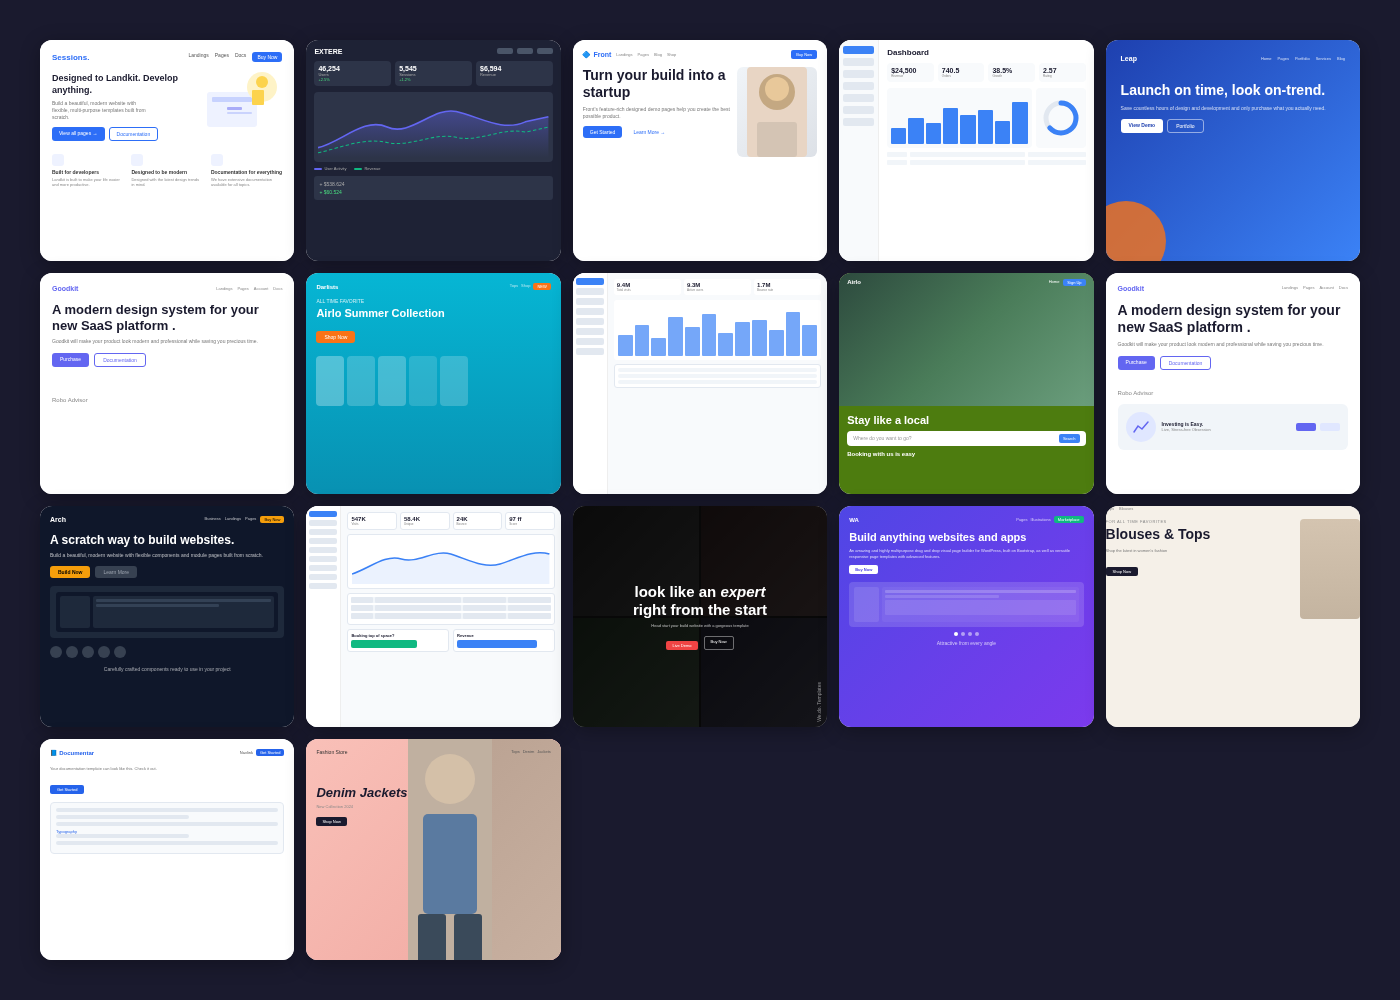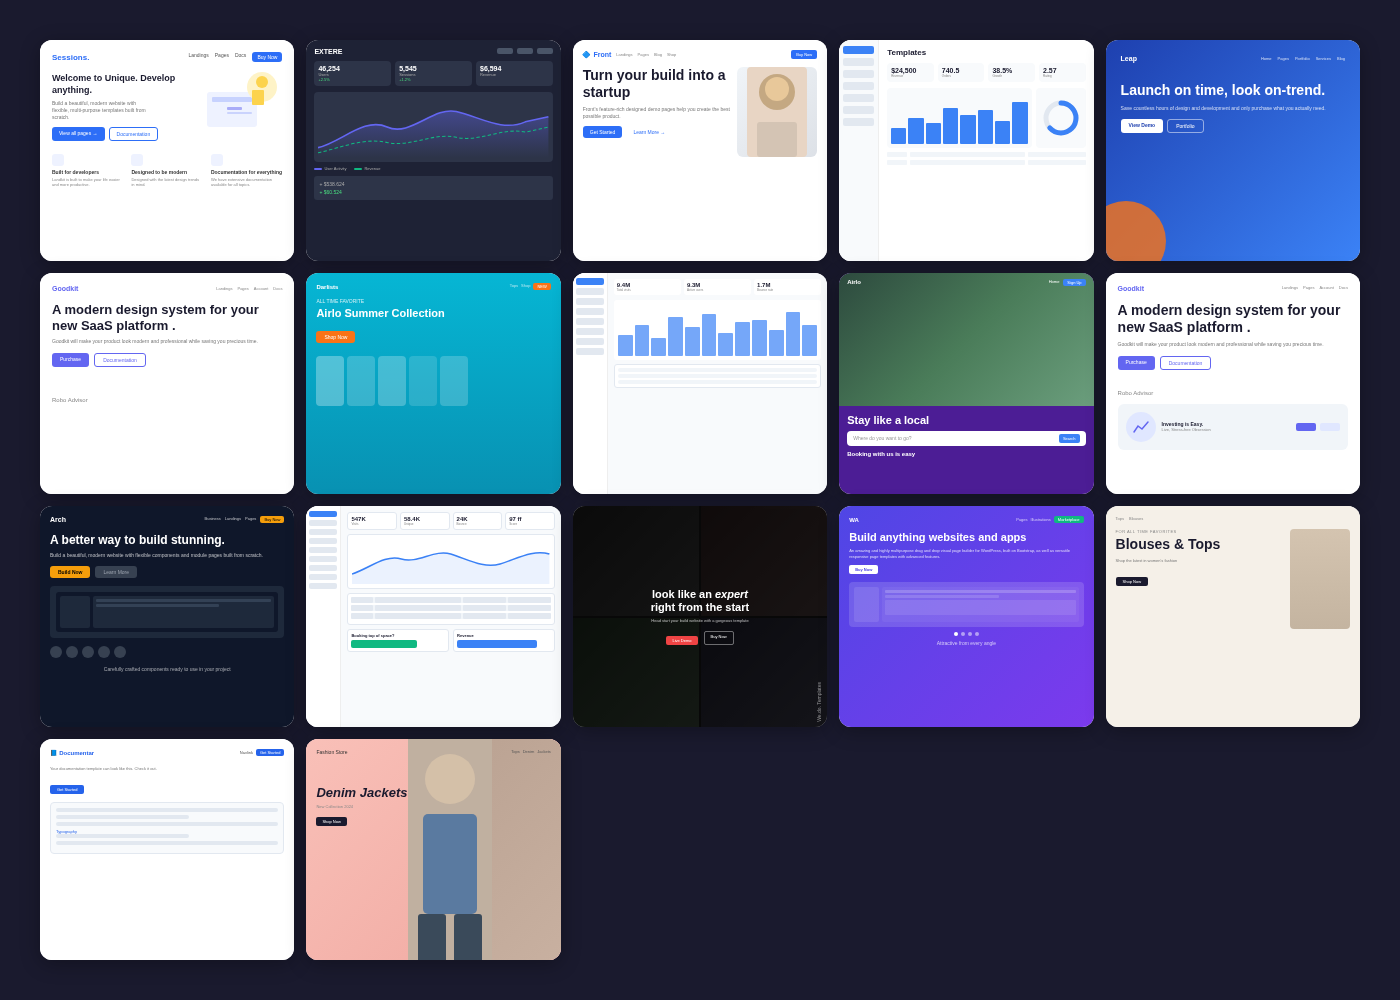--- a/index.html
+++ b/index.html
@@ -178,21 +178,21 @@
     .card-8 .main8 { flex: 1; padding: 6px; }
     .card-8 .kpis8 { display: flex; gap: 3px; margin-bottom: 5px; }
     .card-8 .kpi8 { flex: 1; background: #fff; padding: 3px; border-radius: 3px; }
     .card-8 .kpi8-num { font-size: 6px; font-weight: 700; color: #1a1a2e; }
     .card-8 .kpi8-label { font-size: 3px; color: #888; }
     .card-8 .bars8 { display: flex; align-items: flex-end; gap: 2px; height: 60px; background: #fff; border-radius: 3px; padding: 4px; }
     .card-8 .bar8 { flex: 1; background: #3b82f6; border-radius: 1px; opacity: 0.7; }
 
     
     .card-9 .card-inner {
-      background: #4c1d95;
+      background: #4d7c0f;
       position: relative;
       overflow: hidden;
     }
     .card-9 .bg-img { width: 100%; height: 60%; background: linear-gradient(135deg, #2d4a3e 0%, #4a7c59 50%, #6b9e7d 100%); }
     .card-9 .content9 { padding: 8px; }
     .card-9 .nav9 { position: absolute; top: 6px; left: 8px; right: 8px; display: flex; justify-content: space-between; }
     .card-9 .logo9 { font-size: 6px; color: #fff; font-weight: 700; }
     .card-9 .title9 { font-size: 11px; font-weight: 800; color: #fff; line-height: 1.2; margin-bottom: 4px; }
     .card-9 .search9 { background: #fff; border-radius: 4px; padding: 3px 6px; display: flex; align-items: center; gap: 3px; margin-bottom: 5px; }
     .card-9 .search9-text { font-size: 5px; color: #999; flex: 1; }
@@ -251,21 +251,21 @@
       position: relative;
       overflow: hidden;
     }
     .card-13 .bg-photos { position: absolute; inset: 0; display: grid; grid-template-columns: 1fr 1fr; grid-template-rows: 1fr 1fr; gap: 2px; opacity: 0.6; }
     .card-13 .bg-photo { }
     .card-13 .bg-photo:nth-child(1) { background: linear-gradient(135deg, #1a1a1a, #333); }
     .card-13 .bg-photo:nth-child(2) { background: linear-gradient(135deg, #2a1a1a, #443); }
     .card-13 .bg-photo:nth-child(3) { background: linear-gradient(135deg, #1a2a1a, #334); }
     .card-13 .bg-photo:nth-child(4) { background: linear-gradient(135deg, #1a1a2a, #344); }
     .card-13 .overlay13 { position: absolute; inset: 0; background: rgba(0,0,0,0.5); display: flex; flex-direction: column; justify-content: center; align-items: center; padding: 15px; }
-    .card-13 .title13 { font-size: 11px; font-weight: 800; color: #fff; text-align: center; line-height: 1.2; margin-bottom: 4px; }
+    .card-13 .title13 { font-size: 15px; font-weight: 800; color: #fff; text-align: center; line-height: 1.2; margin-bottom: 4px; }
     .card-13 .title13 em { font-style: italic; font-weight: 900; }
     .card-13 .sub13 { font-size: 4px; color: rgba(255,255,255,0.7); text-align: center; }
     .card-13 .btn13 { background: #ef4444; color: #fff; font-size: 4px; padding: 2px 6px; border-radius: 2px; margin-top: 5px; }
 
     
 
     
     .card-14 .card-inner {
       background: linear-gradient(135deg, #4f46e5 0%, #7c3aed 100%);
       padding: 10px;
@@ -292,21 +292,21 @@
     }
     .card-15 .food-bg { position: absolute; inset: 0; background: linear-gradient(135deg, #2d2417 0%, #4a3728 50%, #3d2d1e 100%); }
     .card-15 .overlay15 { position: absolute; inset: 0; background: rgba(0,0,0,0.4); }
     .card-15 .content15 { position: relative; z-index: 2; padding: 10px; height: 100%; display: flex; flex-direction: column; justify-content: center; align-items: center; }
     .card-15 .title15 { font-size: 18px; font-weight: 400; color: #fff; font-style: italic; text-align: center; margin-bottom: 4px; }
     .card-15 .nav15 { position: absolute; top: 6px; left: 0; right: 0; display: flex; justify-content: space-between; padding: 0 10px; }
 
     
     .card-16 .card-inner {
       background: #f5f0e8;
-      padding: 10px;
+      padding: 0;
       position: relative;
     }
     .card-16 .nav16 { display: flex; justify-content: space-between; margin-bottom: 8px; }
     .card-16 .hero16 { display: flex; justify-content: space-between; }
     .card-16 .hero16-left { flex: 1; }
     .card-16 .label16 { font-size: 4px; color: #888; margin-bottom: 2px; text-transform: uppercase; letter-spacing: 0.5px; }
     .card-16 .title16 { font-size: 14px; font-weight: 800; color: #1a1a2e; line-height: 1.2; margin-bottom: 5px; }
     .card-16 .text16 { font-size: 4px; color: #777; margin-bottom: 6px; }
     .card-16 .btn16 { background: #1a1a2e; color: #fff; font-size: 4px; padding: 2px 7px; border-radius: 2px; display: inline-block; }
     .card-16 .hero16-right { width: 60px; }
@@ -361,21 +361,21 @@
         <span class="logo">Sessions.</span>
         <div class="nav-links mini-nav-items">
           <span class="nav-link">Landings</span>
           <span class="nav-link">Pages</span>
           <span class="nav-link">Docs</span>
           <span class="btn-sm">Buy Now</span>
         </div>
       </div>
       <div class="hero">
         <div class="hero-text">
-          <h1>Welcome to Unique. Develop anything.</h1>
+          <h1>Designed to Landkit. Develop anything.</h1>
           <p>Build a beautiful, modern website with flexible, multi-purpose templates built from scratch.</p>
           <div class="hero-btns">
             <span class="hero-btn-primary">View all pages →</span>
             <span class="hero-btn-secondary">Documentation</span>
           </div>
         </div>
         <div class="hero-image">
           <svg viewBox="0 0 80 70" width="80" height="70">
             <rect x="5" y="20" width="50" height="35" rx="3" fill="#eef2ff"></rect>
             <rect x="10" y="25" width="40" height="5" rx="1" fill="#c7d2fe"></rect>
@@ -503,21 +503,21 @@
       <div class="sidebar">
         <div class="sidebar-item active"></div>
         <div class="sidebar-item"></div>
         <div class="sidebar-item"></div>
         <div class="sidebar-item"></div>
         <div class="sidebar-item"></div>
         <div class="sidebar-item"></div>
         <div class="sidebar-item"></div>
       </div>
       <div class="main-content">
-        <div class="dashboard-title">Templates</div>
+        <div class="dashboard-title">Dashboard</div>
         <div class="kpi-row">
           <div class="kpi">
             <div class="kpi-num">$24,500</div>
             <div class="kpi-label">Revenue</div>
           </div>
           <div class="kpi">
             <div class="kpi-num">740.5</div>
             <div class="kpi-label">Orders</div>
           </div>
           <div class="kpi">
@@ -741,21 +741,21 @@
     <div class="card-inner">
       <div class="nav11">
         <span class="logo11">Arch</span>
         <div style="display:flex; gap:4px;">
           <span style="font-size:4px; color:rgba(255,255,255,0.7);">Business</span>
           <span style="font-size:4px; color:rgba(255,255,255,0.7);">Landings</span>
           <span style="font-size:4px; color:rgba(255,255,255,0.7);">Pages</span>
           <span style="background:#f59e0b; color:#000; font-size:4px; padding:1px 4px; border-radius:2px;">Buy Now</span>
         </div>
       </div>
-      <h2 class="hero11-title">A better way to build stunning.</h2>
+      <h2 class="hero11-title">A scratch way to build websites.</h2>
       <p class="hero11-text">Build a beautiful, modern website with flexible components and module pages built from scratch.</p>
       <div class="btns11">
         <span class="btn11">Build Now</span>
         <span style="background:#374151; color:#9ca3af; font-size:5px; padding:3px 8px; border-radius:3px;">Learn More</span>
       </div>
       <div style="background:#1e293b; border-radius:4px; padding:6px; margin-top:8px;">
         <div style="height:40px; background:#0f172a; border-radius:3px; display:flex; padding:4px; gap:3px;">
           <div style="width:30px; background:#1e293b; border-radius:2px;"></div>
           <div style="flex:1; background:#1e293b; border-radius:2px; padding:3px;">
             <div style="height:3px; background:#334155; border-radius:1px; margin-bottom:2px;"></div>

